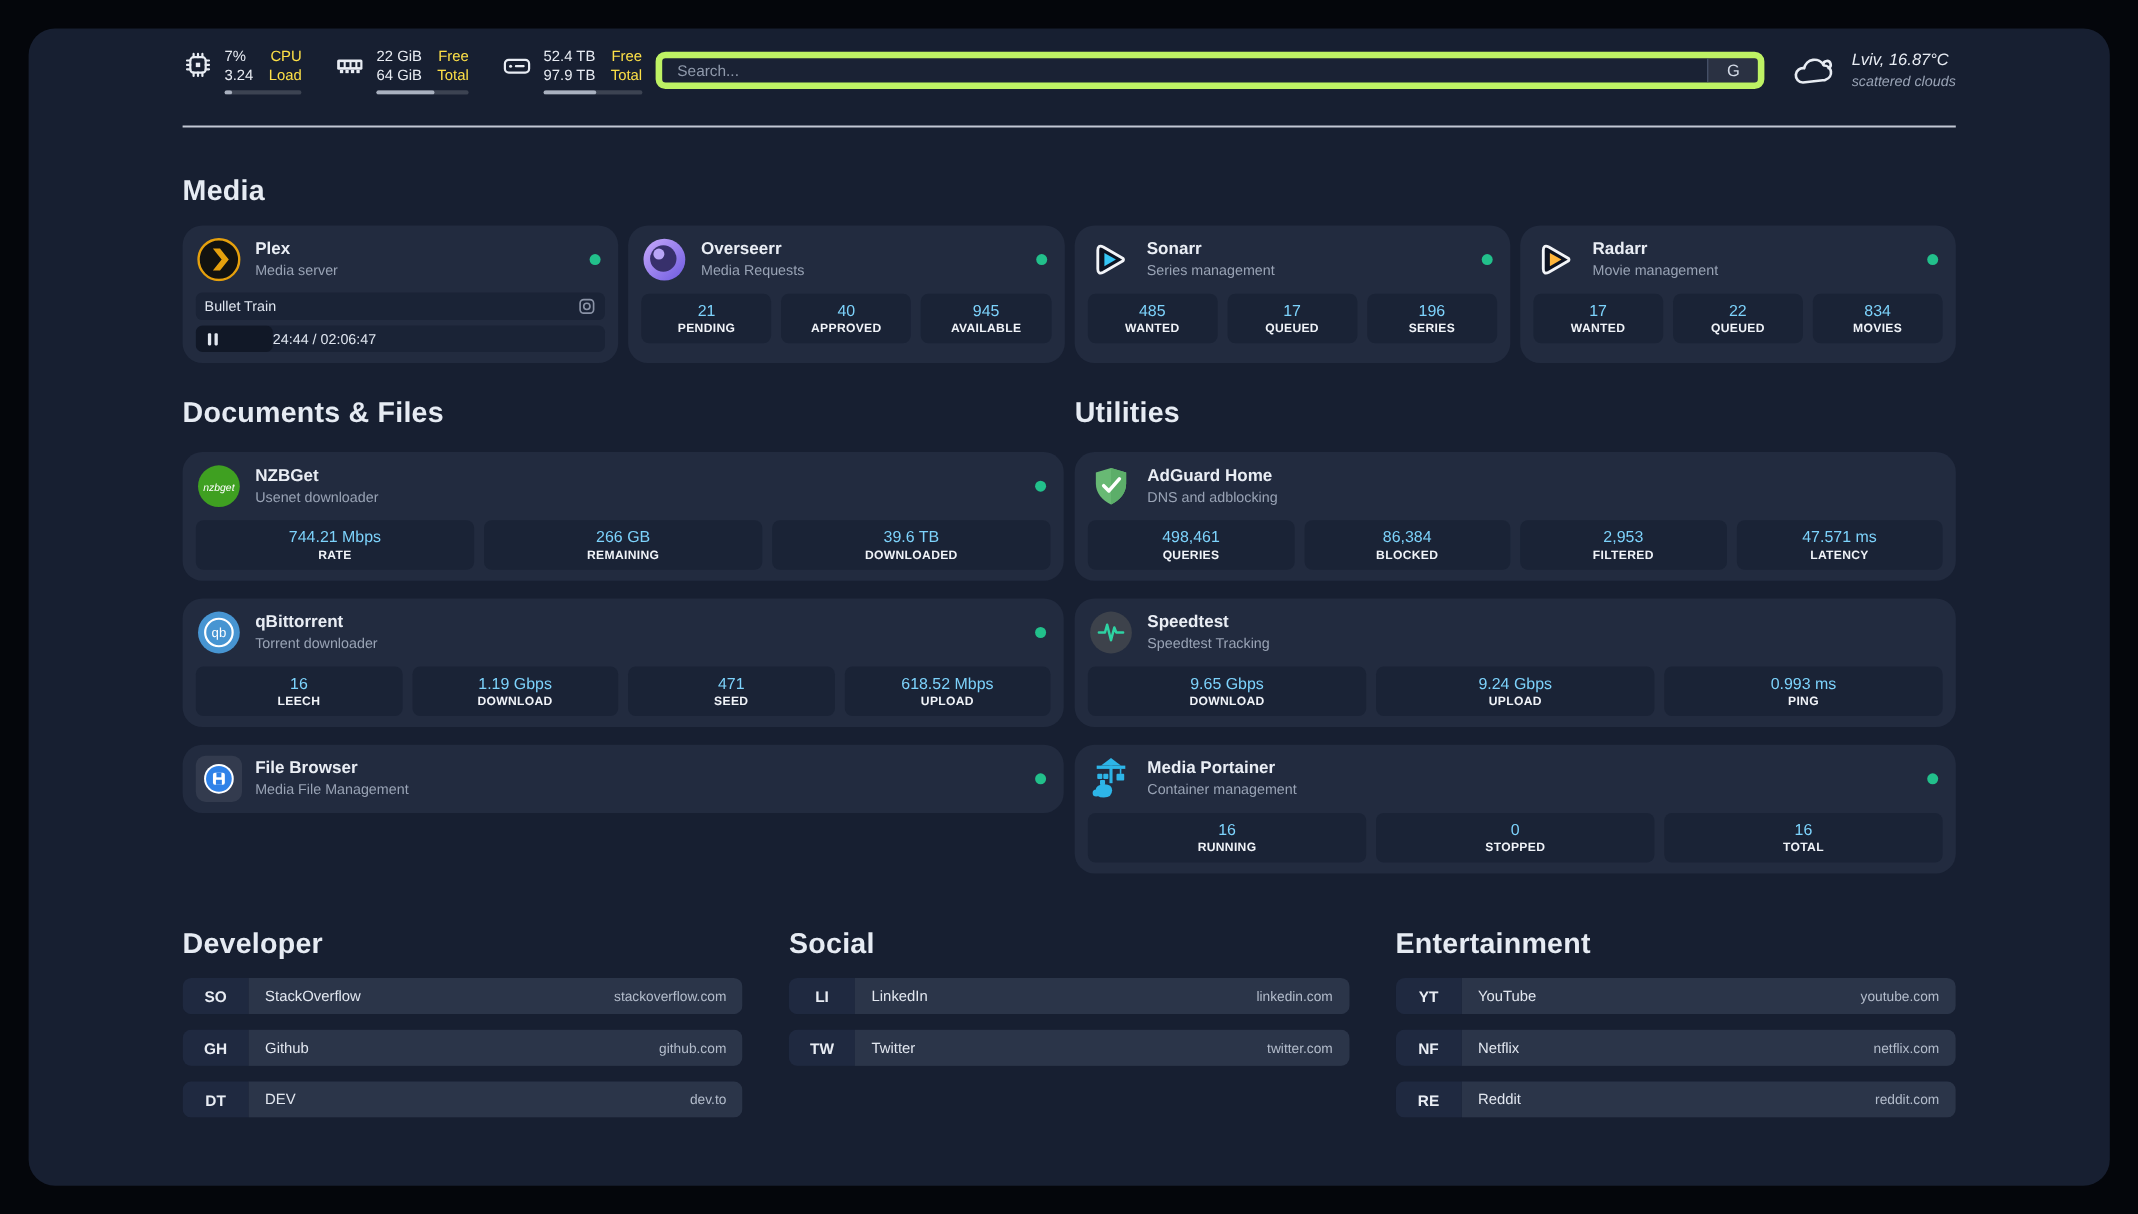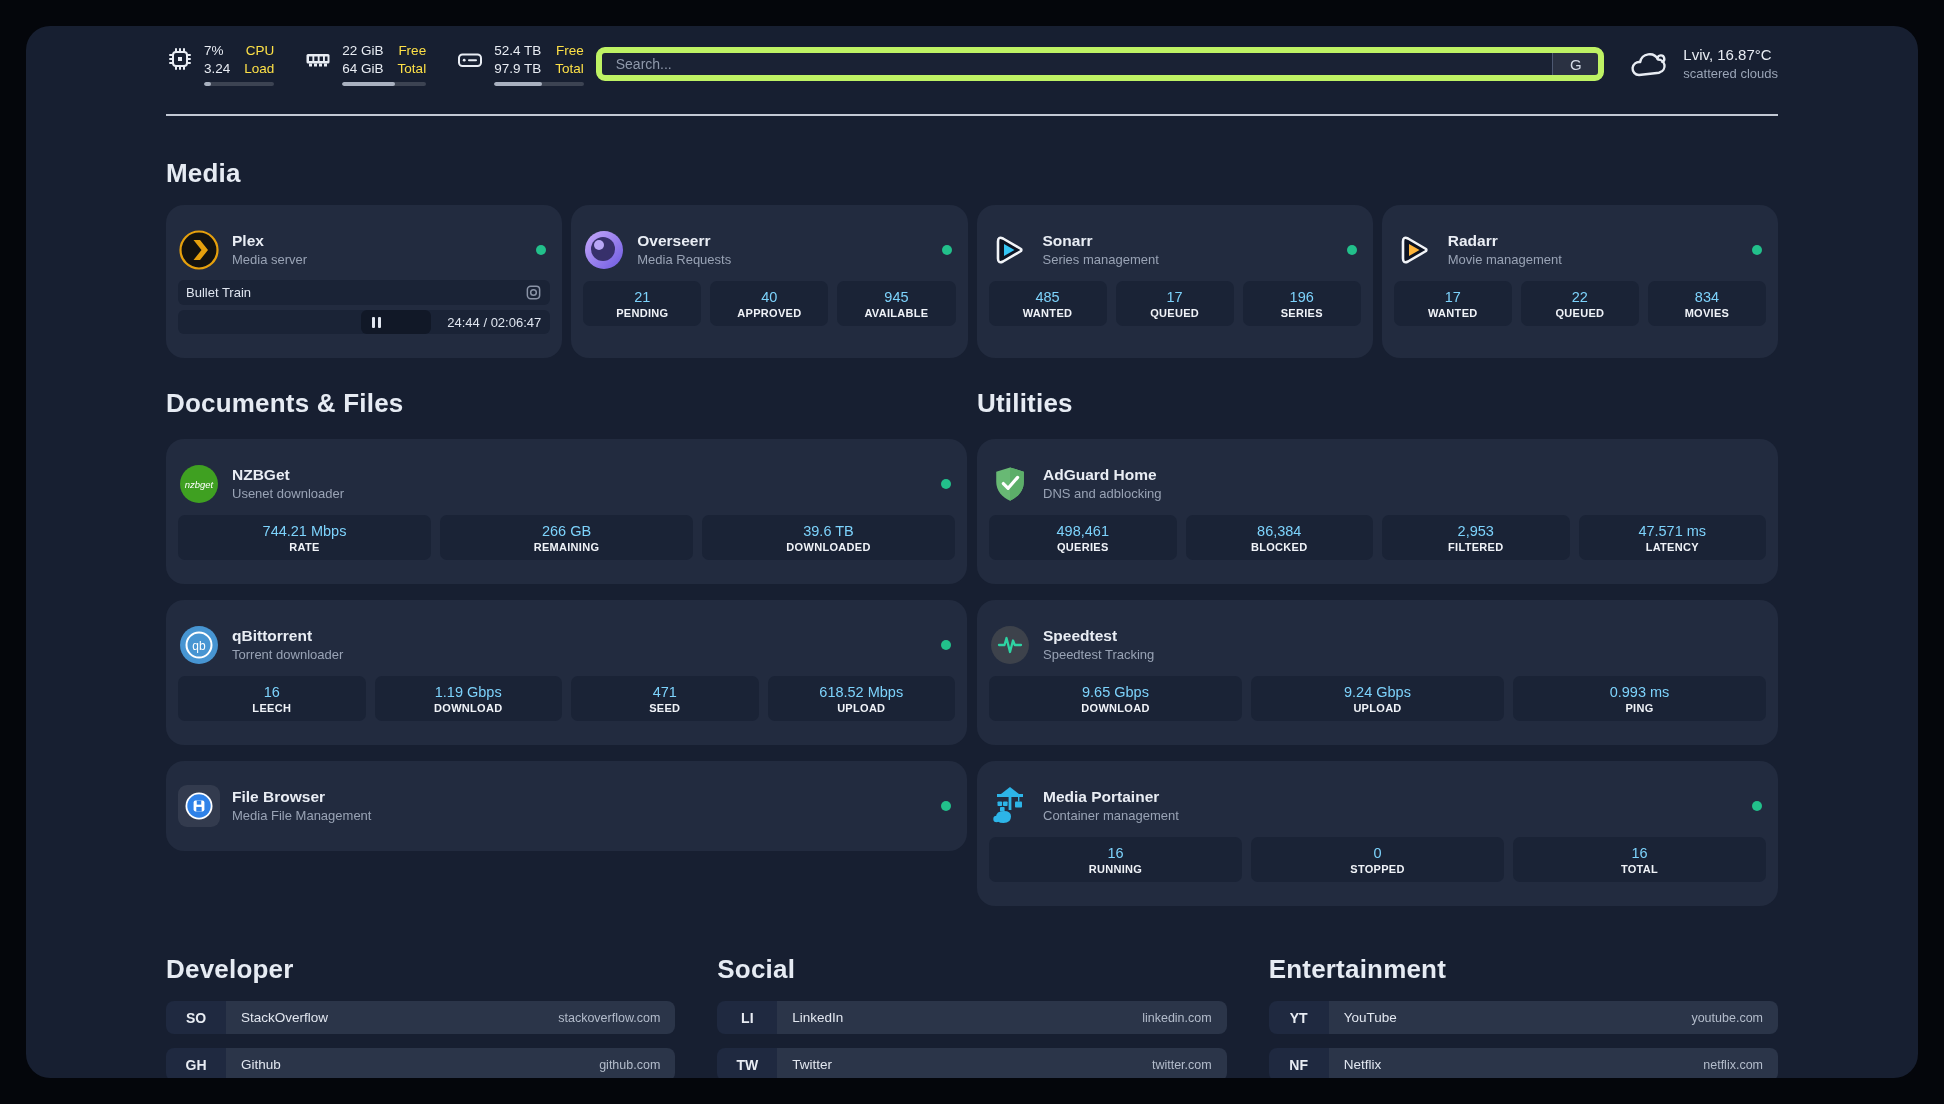--- a/index.html
+++ b/index.html
@@ -23,53 +23,53 @@
 
   .search { flex:1; display:flex; height:34px; border:6px solid #bef264;
             border-radius:9px; margin:0 24px 0 12px; background:rgba(255,255,255,0.015); overflow:hidden; }
   .search input { flex:1; background:transparent; border:none; outline:none; color:#c7cfdc;
                   font-size:14px; padding:0 14px; font-family:inherit; }
   .search input::placeholder { color:#8f99ab; }
   .search-btn { width:46px; align-self:stretch; display:flex; align-items:center; justify-content:center;
                 background:rgba(255,255,255,0.07); border-left:1px solid #4d5871; color:#d3dae6;
                 font-size:15px; cursor:pointer; }
 
-  .weather { display:flex; align-items:center; gap:13px; }
+  .weather { display:flex; align-items:center; gap:13px;font-style:italic; }
   .weather-icon { width:42px; height:32px; }
   .weather-main { font-size:15px; color:#e8ecf3; line-height:1.35; }
   .weather-sub { font-size:13px; color:#9aa4b6; line-height:1.35; }
 
   .divider { margin-top:26px; border-bottom:2px solid rgba(224,230,241,0.85); }
 
   
   .section-title { font-size:26px; font-weight:600; color:#e6ebf3; letter-spacing:0.2px; }
   .media-section { margin-top:42px; }
   .media-grid { display:grid; grid-template-columns:repeat(4,1fr); gap:9px; margin-top:16px; }
 
-  .card { background:#222b3f; border-radius:18px; padding:24px 12px; cursor:pointer; }
+  .card { background:#222b3f; border-radius:18px; padding:10px 12px; cursor:pointer; }
   .card-head { display:flex; align-items:center; }
   .app-icon { width:42px; height:42px; flex:none; display:flex; align-items:center; justify-content:center; }
   .icon-tile { background:rgba(255,255,255,0.08); border-radius:9px; }
   .card-titles { margin-left:12px; flex:1; min-width:0; }
   .card-title { font-size:15.5px; font-weight:600; color:#e9edf4; line-height:1.3; }
   .card-sub { font-size:13px; color:#99a3b5; line-height:1.3; }
   .dot { width:10px; height:10px; border-radius:50%; background:#22c08b; margin-right:4px; flex:none; }
 
   .stats { display:grid; grid-auto-flow:column; grid-auto-columns:1fr; gap:9px; margin-top:10px; }
   .stat { background:#1a2336; border-radius:7px; height:45px; display:flex; flex-direction:column;
           align-items:center; justify-content:center; gap:2px; }
   .stat-value { font-size:14.5px; color:#7dd3fc; }
   .stat-label { font-size:11px; font-weight:700; color:#f0f3f8; letter-spacing:0.3px; }
 
   
   .player-row { margin-top:9px; background:#1a2336; border-radius:6px; height:25px; display:flex;
                 align-items:center; padding:0 8px; color:#dfe5ef; font-size:13px; }
   .player-row .ptitle { flex:1; }
   .progress-row { margin-top:5px; background:#1a2336; border-radius:6px; height:24px; display:flex;
-                  align-items:center; justify-content:flex-end; padding-right:9px; overflow:hidden;gap:16px; }
+                  align-items:center; justify-content:flex-start; padding-right:9px; overflow:hidden; }
   .pause-chip { width:70px; height:100%; background:#111827; border-radius:6px; display:flex;
                 align-items:center; padding-left:11px; gap:3px; cursor:pointer; }
   .pause-bar { width:3px; height:11px; background:#e2e7f0; border-radius:1px; }
   .time { font-size:13px; color:#dfe5ef; }
 
   
   .two-col { display:grid; grid-template-columns:1fr 1fr; gap:10px; margin-top:30px; align-items:start; }
   .col-stack { display:flex; flex-direction:column; gap:16px; }
   .col-stack .section-title { margin-bottom:4px; }
 

